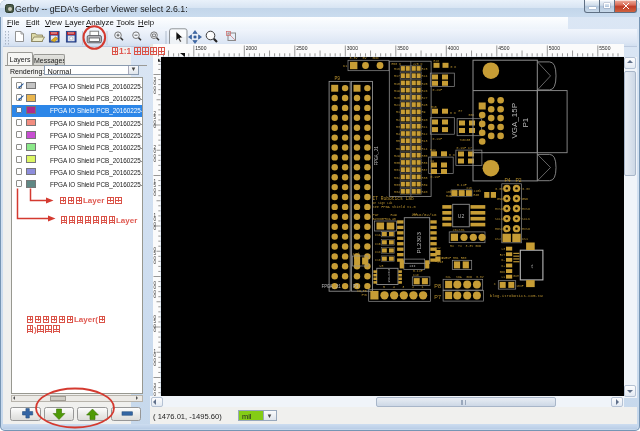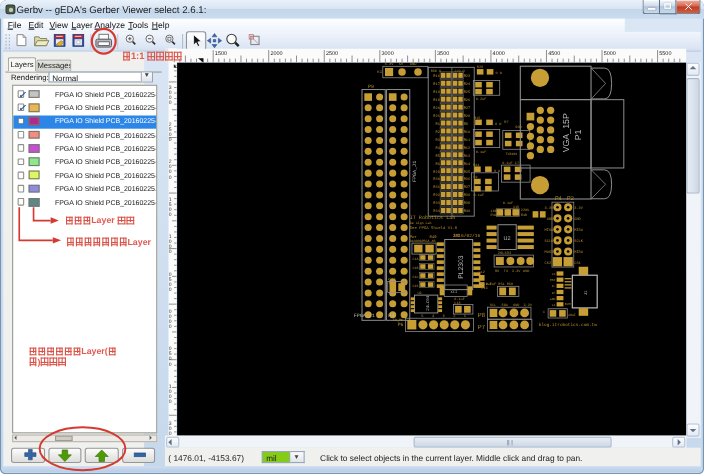--- a/index.html
+++ b/index.html
@@ -1013,26 +1013,25 @@
  <div class="btn" style="left:0.5px"></div>
     <div class="arr" style="left:3px;top:2.5px;border-right-color:#60708a;border-left-width:0"></div>
  <div id="hthumb">
       <span style="position:absolute;left:84px;top:2.5px;width:1.5px;height:5px;border-left:1px solid #9aa8bc;border-right:1px solid #9aa8bc"></span>
       <span style="position:absolute;left:88px;top:2.5px;width:1.5px;height:5px;border-left:1px solid #9aa8bc"></span>
     </div>
  <div class="btn" style="left:461px"></div>
     <div class="arr" style="left:466px;top:2.5px;border-left-color:#60708a;border-right-width:0"></div>
 </div>
 <div id="status" class="abs">
- <span id="coords">( 1476.01, -4153.67)</span>
+ <span id="coords">( 1476.01, -1495.60)</span>
  <span id="milbox">mil</span>
     <span id="milarr">
       <span style="position:absolute;left:2.5px;top:2px;font-size:6px;color:#444">▼</span>
     </span>
- <span id="stxt">Click to select objects in the current layer. Middle click and drag to pan.</span>
 </div>
 <div id="bottom" class="abs"></div>
 
 <svg class="abs" style="left:0;top:0;pointer-events:none" width="640" height="431" viewBox="0 0 640 431">
  <ellipse cx="94.3" cy="37.5" rx="10.8" ry="11.3" fill="none" stroke="#d43a30" stroke-width="2"></ellipse>
  <ellipse cx="75" cy="408" rx="39" ry="19.5" fill="none" stroke="#d43a30" stroke-width="1.8"></ellipse>
  <path d="M30.5,188.5 V200.5 H46" fill="none" stroke="#d43a30" stroke-width="1.5"></path>
  <path d="M46,197.6 L53.5,200.5 L46,203.4 z" fill="#d43a30"></path>
  <path d="M17.5,188.5 V218.5 H48" fill="none" stroke="#d43a30" stroke-width="1.5"></path>
  <path d="M48,215.6 L55.5,218.5 L48,221.4 z" fill="#d43a30"></path>

